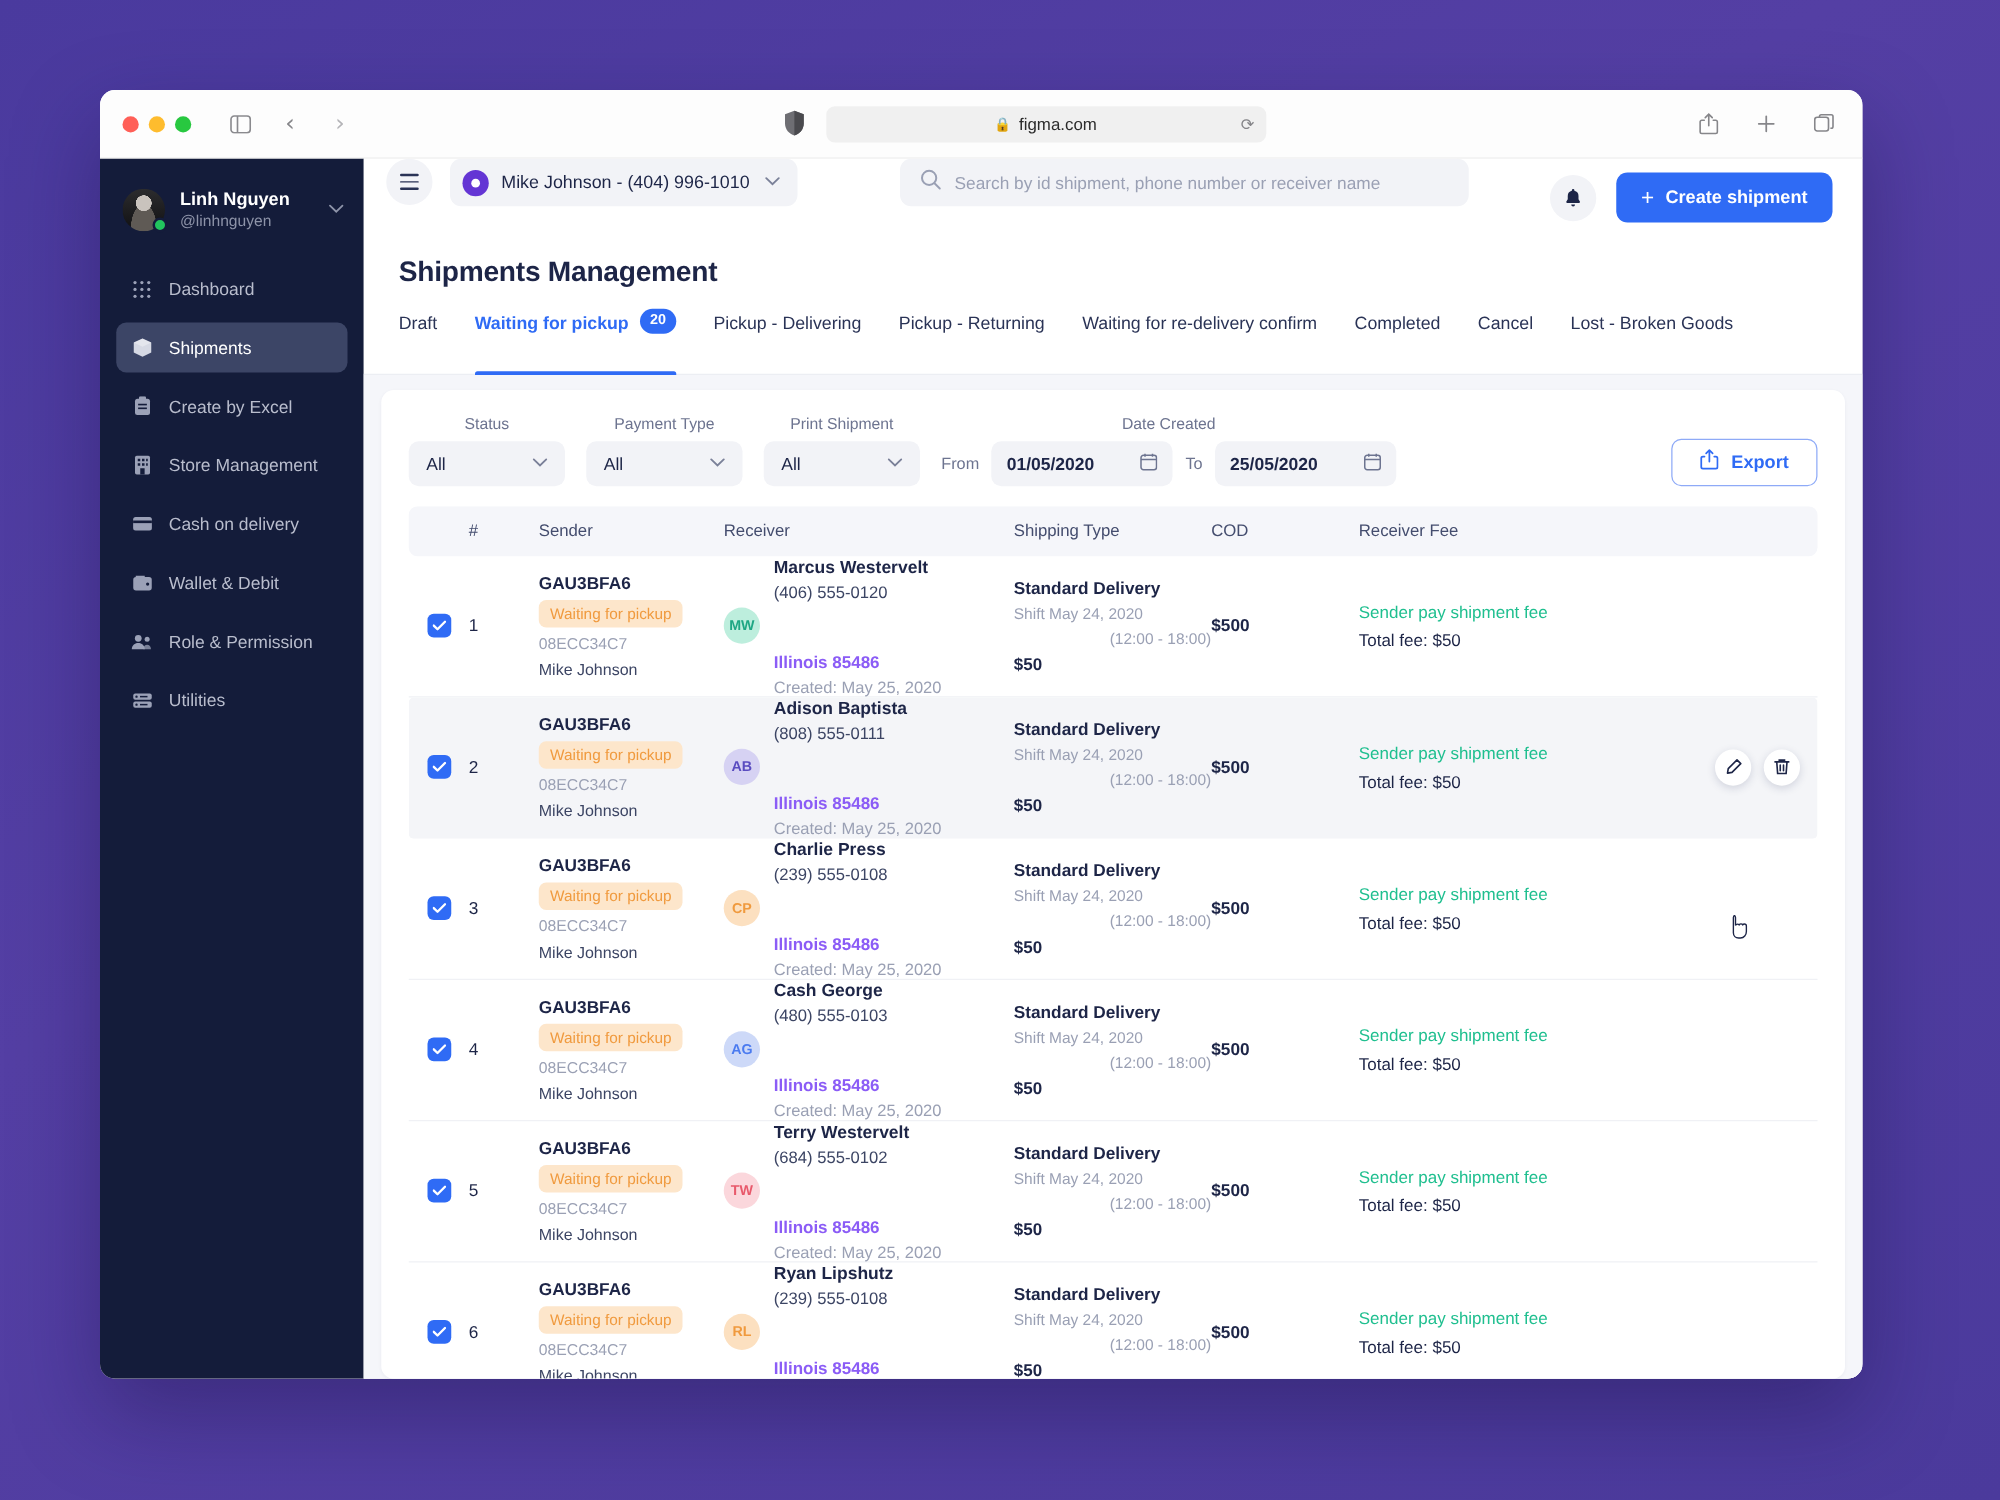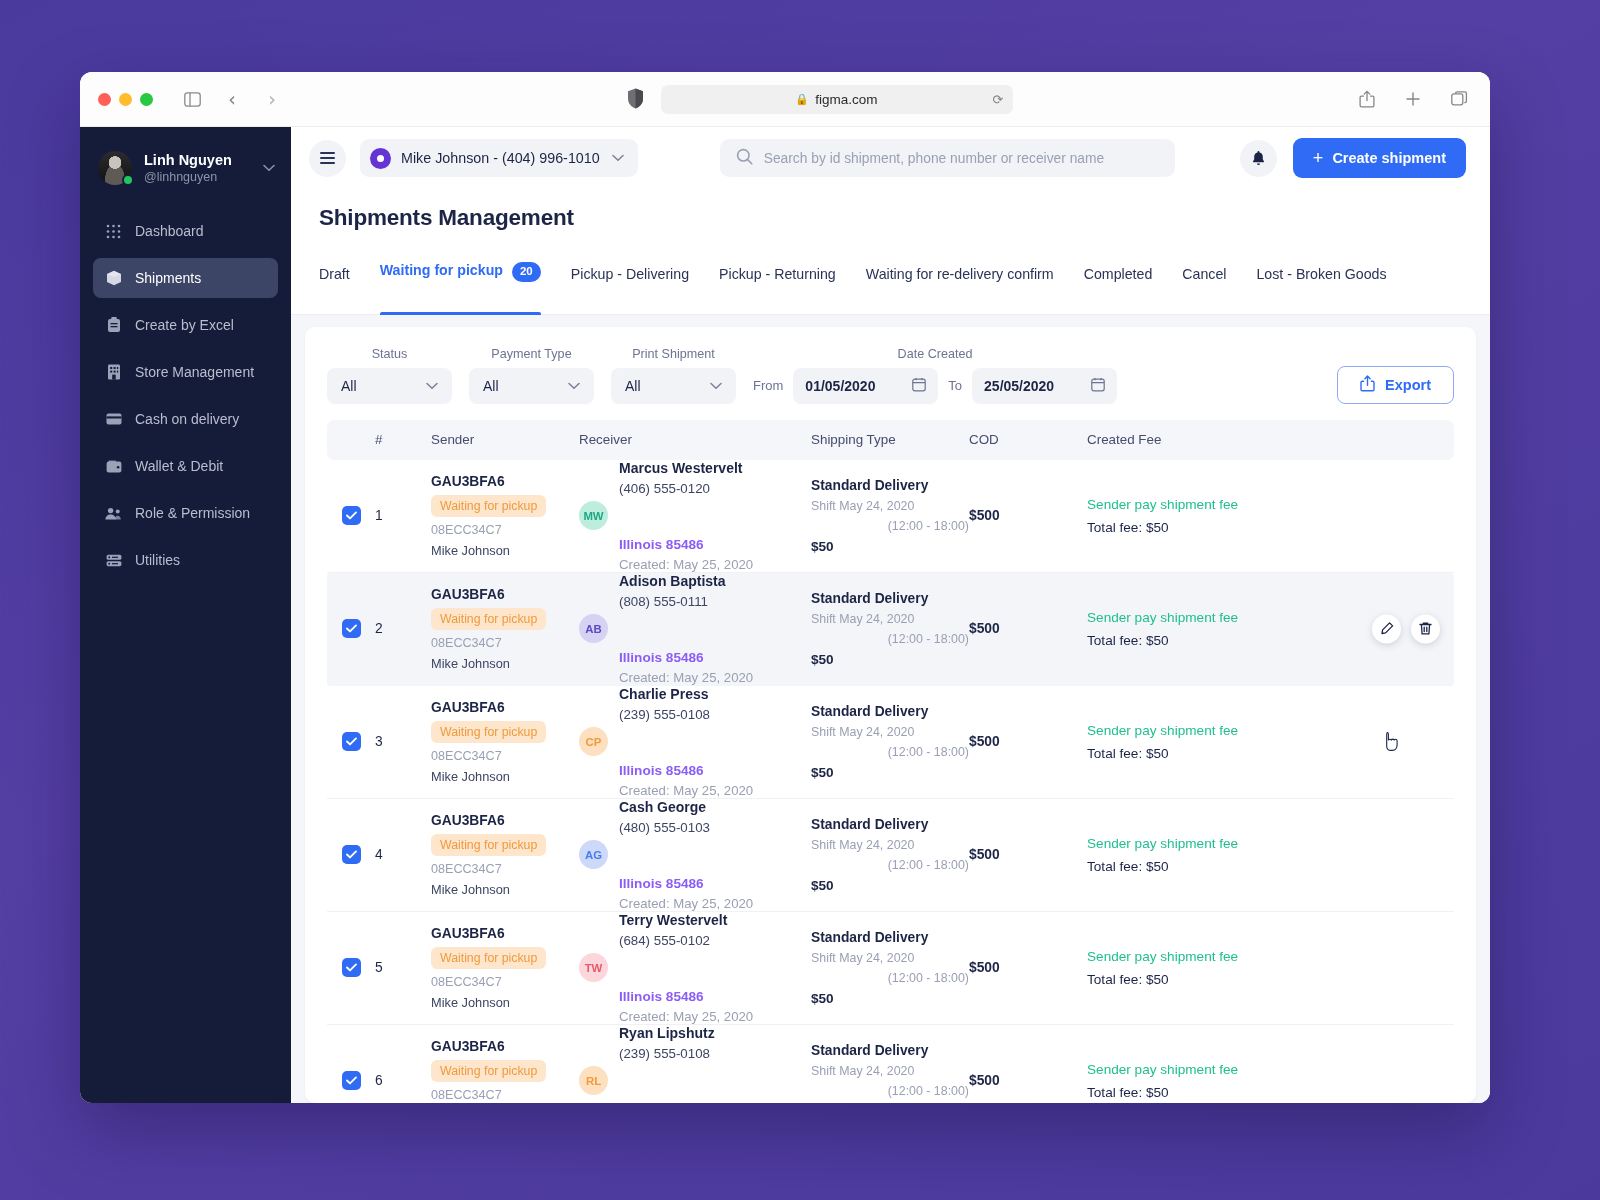--- a/index.html
+++ b/index.html
@@ -105,21 +105,21 @@
   }
   .nav-item.active { background: #3c4566; color: #fff; font-weight: 400; }
   .nav-ico { width: 17px; height: 17px; flex: 0 0 17px; display: flex; align-items: center; justify-content: center; color: #9ba1b7; }
   .nav-item.active .nav-ico { color: #e7e9f2; }
 
   
   .main { flex: 1; display: flex; flex-direction: column; background: #fff; min-width: 0; position: relative; }
 
   .topbar {
     height: 62px; flex: 0 0 62px;
-    display: flex; align-items: center;
+    display: flex; 
     padding: 0 24px 0 18px; gap: 14px;
   }
   .hamburger {
     width: 37px; height: 37px; border-radius: 50%;
     background: #f2f3f7; display: flex; align-items: center;
     justify-content: center; flex-direction: column; gap: 3.5px; cursor: pointer;
   }
   .hamburger span { display: block; width: 15px; height: 1.7px; background: #2a3356; border-radius: 2px; }
 
   .loc-select {
@@ -170,22 +170,22 @@
   }
 
   .tabs {
     display: flex; align-items: flex-end; gap: 30px;
     padding: 16px 28px 0 28px;
     border-bottom: 1px solid #eceef3;
   }
   .tab {
     font-size: 14.2px; color: #2a3356;
     padding-bottom: 32px; cursor: pointer;
-    display: flex; align-items: flex-start; gap: 9px;
-    position: relative; white-space: nowrap; margin-top: 15px;
+    display: flex; align-items: flex-end; gap: 9px;
+    position: relative; white-space: nowrap;
   }
   .tab.active { color: #2f6bf5; font-weight: 600; }
   .tab.active::after {
     content: ""; position: absolute; left: 0; right: 0; bottom: -1px;
     height: 3px; background: #2f6bf5; border-radius: 2px 2px 0 0;
   }
   .tab-badge {
     background: #2f6bf5; color: #fff; font-size: 11.5px; font-weight: 700;
     border-radius: 10px; padding: 2px 8px; line-height: 1.35;
   }
@@ -649,21 +649,21 @@
           </div>
 
           <div class="table-wrap">
             <div class="thead">
               <div class="col-check"></div>
               <div class="col-num">#</div>
               <div class="col-sender">Sender</div>
               <div class="col-recv">Receiver</div>
               <div class="col-ship">Shipping Type</div>
               <div class="col-cod">COD</div>
-              <div class="col-fee">Created Fee</div>
+              <div class="col-fee">Receiver Fee</div>
             </div>
 
             <div id="rows">
                 <div class="trow">
     <div class="col-check">
       <div class="cb">
                       <svg width="11" height="9" viewBox="0 0 11 9" fill="none" stroke="#fff" stroke-width="1.9" stroke-linecap="round" stroke-linejoin="round">
                         <path d="M1 4.5 4 7.4 10 1.4"></path>
                       </svg>
                     </div>

